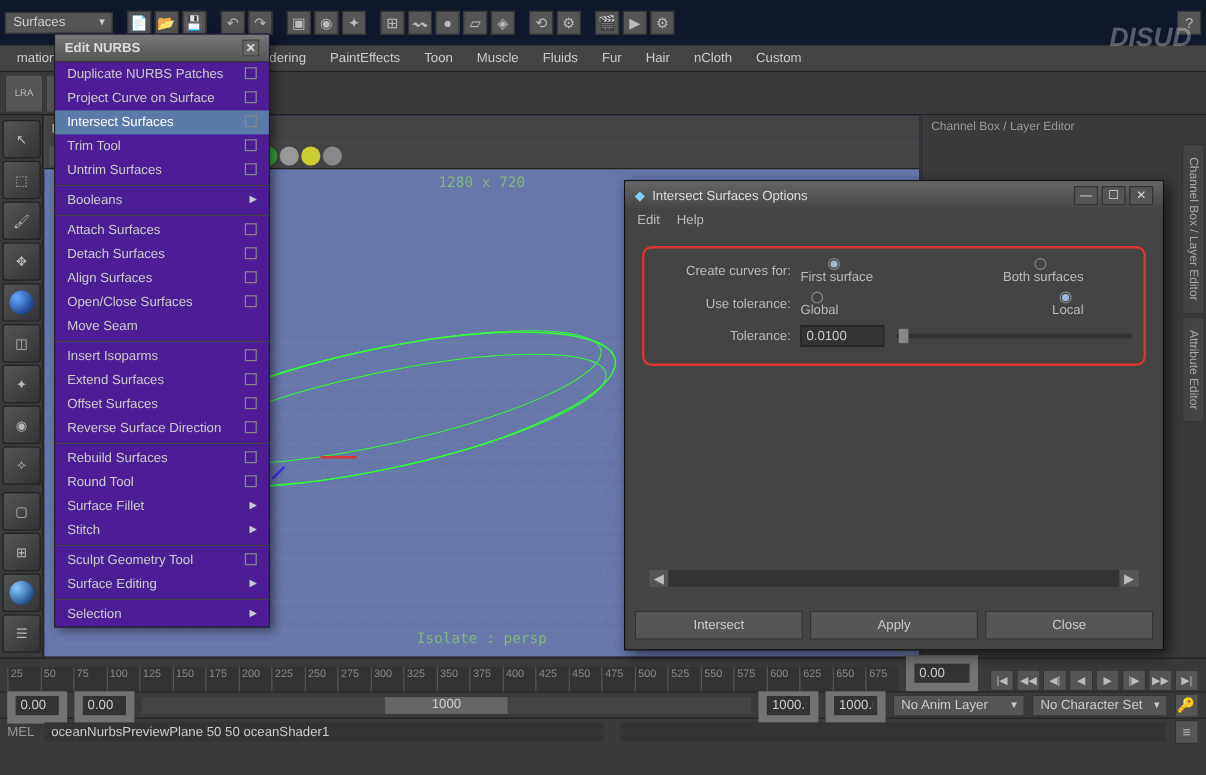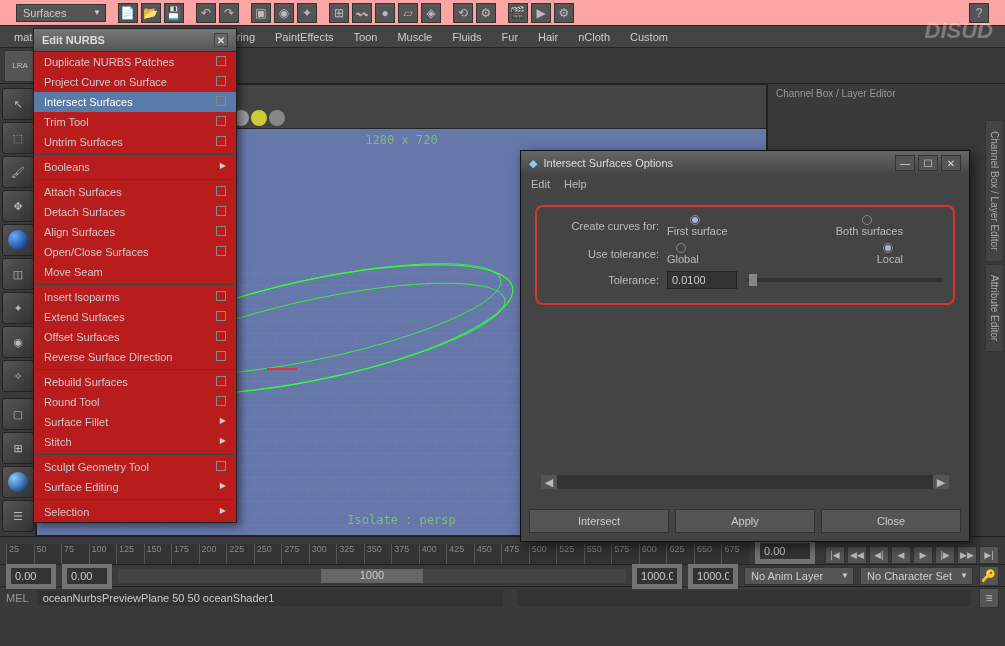--- a/index.html
+++ b/index.html
@@ -1,17 +1,17 @@
 <!DOCTYPE html>
 <html><head>
 <meta charset="utf-8">
 <style>
 * { margin: 0; padding: 0; box-sizing: border-box; font-family: Arial, sans-serif; font-size: 11px; }
 body { background: #393939; color: #bbb; width: 1005px; height: 646px; overflow: hidden; position: relative; }
-.toolbar-top { height: 26px; background: #fca5a5; display: flex; align-items: center; gap: 3px; padding: 2px 16px; border-bottom: 1px solid #222; }
+.toolbar-top { height: 38px; background: #0f172a; display: flex; align-items: center; gap: 3px; padding: 2px 4px; border-bottom: 1px solid #222; }
 .dropdown { background: #555; border: 1px solid #333; padding: 2px 20px 2px 6px; color: #ccc; position: relative; min-width: 90px; height: 18px; display: flex; align-items: center; }
 .dropdown::after { content: '▼'; position: absolute; right: 4px; font-size: 8px; }
 .tool-icon { width: 20px; height: 20px; background: #555; border: 1px solid #333; display: flex; align-items: center; justify-content: center; font-size: 12px; }
 .sep { width: 6px; }
 .menu-bar { height: 22px; background: #444; display: flex; align-items: center; padding: 0 4px; border-bottom: 1px solid #222; }
 .menu-item { padding: 3px 10px; color: #ccc; }
 .shelf { height: 36px; background: #3a3a3a; display: flex; align-items: center; gap: 2px; padding: 2px 4px; border-bottom: 1px solid #222; }
 .shelf-icon { width: 32px; height: 32px; background: #555; border: 1px solid #333; display: flex; align-items: center; justify-content: center; }
 .main-area { display: flex; height: 452px; }
 .left-toolbar { width: 36px; background: #3a3a3a; border-right: 1px solid #222; display: flex; flex-direction: column; gap: 2px; padding: 4px 2px; }
@@ -19,21 +19,21 @@
 .viewport { flex: 1; background: #6677aa; position: relative; border: 1px solid #222; }
 .viewport-menu { height: 22px; background: #444; display: flex; align-items: center; padding: 0 6px; gap: 14px; }
 .viewport-icons { height: 22px; background: #444; display: flex; align-items: center; padding: 0 4px; gap: 2px; border-bottom: 1px solid #222; }
 .vp-small-icon { width: 16px; height: 16px; background: #555; }
 .viewport-label { position: absolute; top: 48px; left: 50%; transform: translateX(-50%); color: #7fb97f; font-family: monospace; font-size: 12px; }
 .viewport-bottom-label { position: absolute; bottom: 8px; left: 50%; transform: translateX(-50%); color: #7fb97f; font-family: monospace; font-size: 12px; }
 .right-panel { width: 238px; background: #3a3a3a; border-left: 1px solid #222; }
 .right-panel-header { padding: 4px 8px; color: #999; font-size: 10px; }
 .right-vert-tabs { position: absolute; right: 0; top: 120px; width: 20px; }
 .vert-tab { writing-mode: vertical-rl; padding: 10px 3px; background: #444; border: 1px solid #333; margin-bottom: 2px; font-size: 10px; color: #aaa; }
-.edit-nurbs-menu { position: absolute; left: 33px; top: 28px; width: 204px; background: #b91c1c; border: 1px solid #222; box-shadow: 3px 3px 8px rgba(0,0,0,0.5); z-index: 100; }
+.edit-nurbs-menu { position: absolute; left: 45px; top: 28px; width: 180px; background: #4c1d95; border: 1px solid #222; box-shadow: 3px 3px 8px rgba(0,0,0,0.5); z-index: 100; }
 .edit-nurbs-title { background: linear-gradient(#777, #555); padding: 4px 8px; color: #ddd; font-weight: bold; display: flex; justify-content: space-between; align-items: center; border-bottom: 1px solid #333; }
 .close-x { width: 14px; height: 14px; background: #666; border: 1px solid #444; display: flex; align-items: center; justify-content: center; font-size: 10px; }
 .menu-list-item { padding: 4px 10px; color: #ccc; display: flex; justify-content: space-between; }
 .menu-list-item:hover, .menu-list-item.selected { background: #5a7aa8; color: #fff; }
 .menu-opt-box { width: 10px; height: 10px; border: 1px solid #888; }
 .menu-arrow { font-size: 8px; }
 .menu-divider { height: 1px; background: #444; margin: 2px 0; }
 .dialog { position: absolute; left: 520px; top: 150px; width: 450px; background: #444; border: 1px solid #111; z-index: 200; box-shadow: 4px 4px 12px rgba(0,0,0,0.6); }
 .dialog-title { background: linear-gradient(#666, #444); padding: 4px 8px; color: #ddd; display: flex; justify-content: space-between; align-items: center; }
 .dialog-title-btns { display: flex; gap: 3px; }
@@ -54,21 +54,21 @@
 .dialog-scroll-track { flex: 1; height: 14px; background: #333; }
 .dialog-scroll-btn { width: 16px; height: 14px; background: #555; display:flex;align-items:center;justify-content:center; }
 .dialog-buttons { display: flex; gap: 6px; padding: 8px; }
 .action-btn { flex: 1; background: #555; border: 1px solid #333; padding: 5px; text-align: center; color: #ccc; }
 .timeline { height: 28px; background: #3a3a3a; display: flex; align-items: flex-end; border-top: 1px solid #222; padding: 0 6px; position: relative; }
 .time-ruler { flex: 1; height: 20px; background: #333; position: relative; display: flex; }
 .time-tick { flex: 1; border-left: 1px solid #555; font-size: 9px; padding-left: 2px; color: #888; }
 .time-controls { display: flex; gap: 2px; padding-left: 10px; }
 .tc-btn { width: 20px; height: 18px; background: #555; border: 1px solid #333; display:flex;align-items:center;justify-content:center; font-size:9px;}
 .range-bar { height: 22px; background: #3a3a3a; display: flex; align-items: center; border-top: 1px solid #222; padding: 0 6px; gap: 6px; }
-.range-input { background: #333; border: 5px solid #737373; padding: 2px 4px; color: #ccc; width: 50px; }
+.range-input { background: #333; border: 7px solid #737373; padding: 2px 4px; color: #ccc; width: 50px; }
 .range-track { flex: 1; height: 14px; background: #444; }
 .status-bar { height: 22px; background: #3a3a3a; display: flex; align-items: center; border-top: 1px solid #222; padding: 0 6px; gap: 8px; }
 .status-label { color: #999; }
 .status-text { flex: 1; background: #333; padding: 2px 6px; color: #ccc; max-width: 500px; }
 .watermark { position: absolute; top: 18px; right: 12px; color: rgba(255,255,255,0.3); font-size: 22px; font-style: italic; font-weight: bold; z-index: 300; }
 .shelf-sphere { width:24px;height:24px;border-radius:50%;background:radial-gradient(circle at 30% 30%, #6af, #026); }
 </style>
 </head>
 <body>
 

